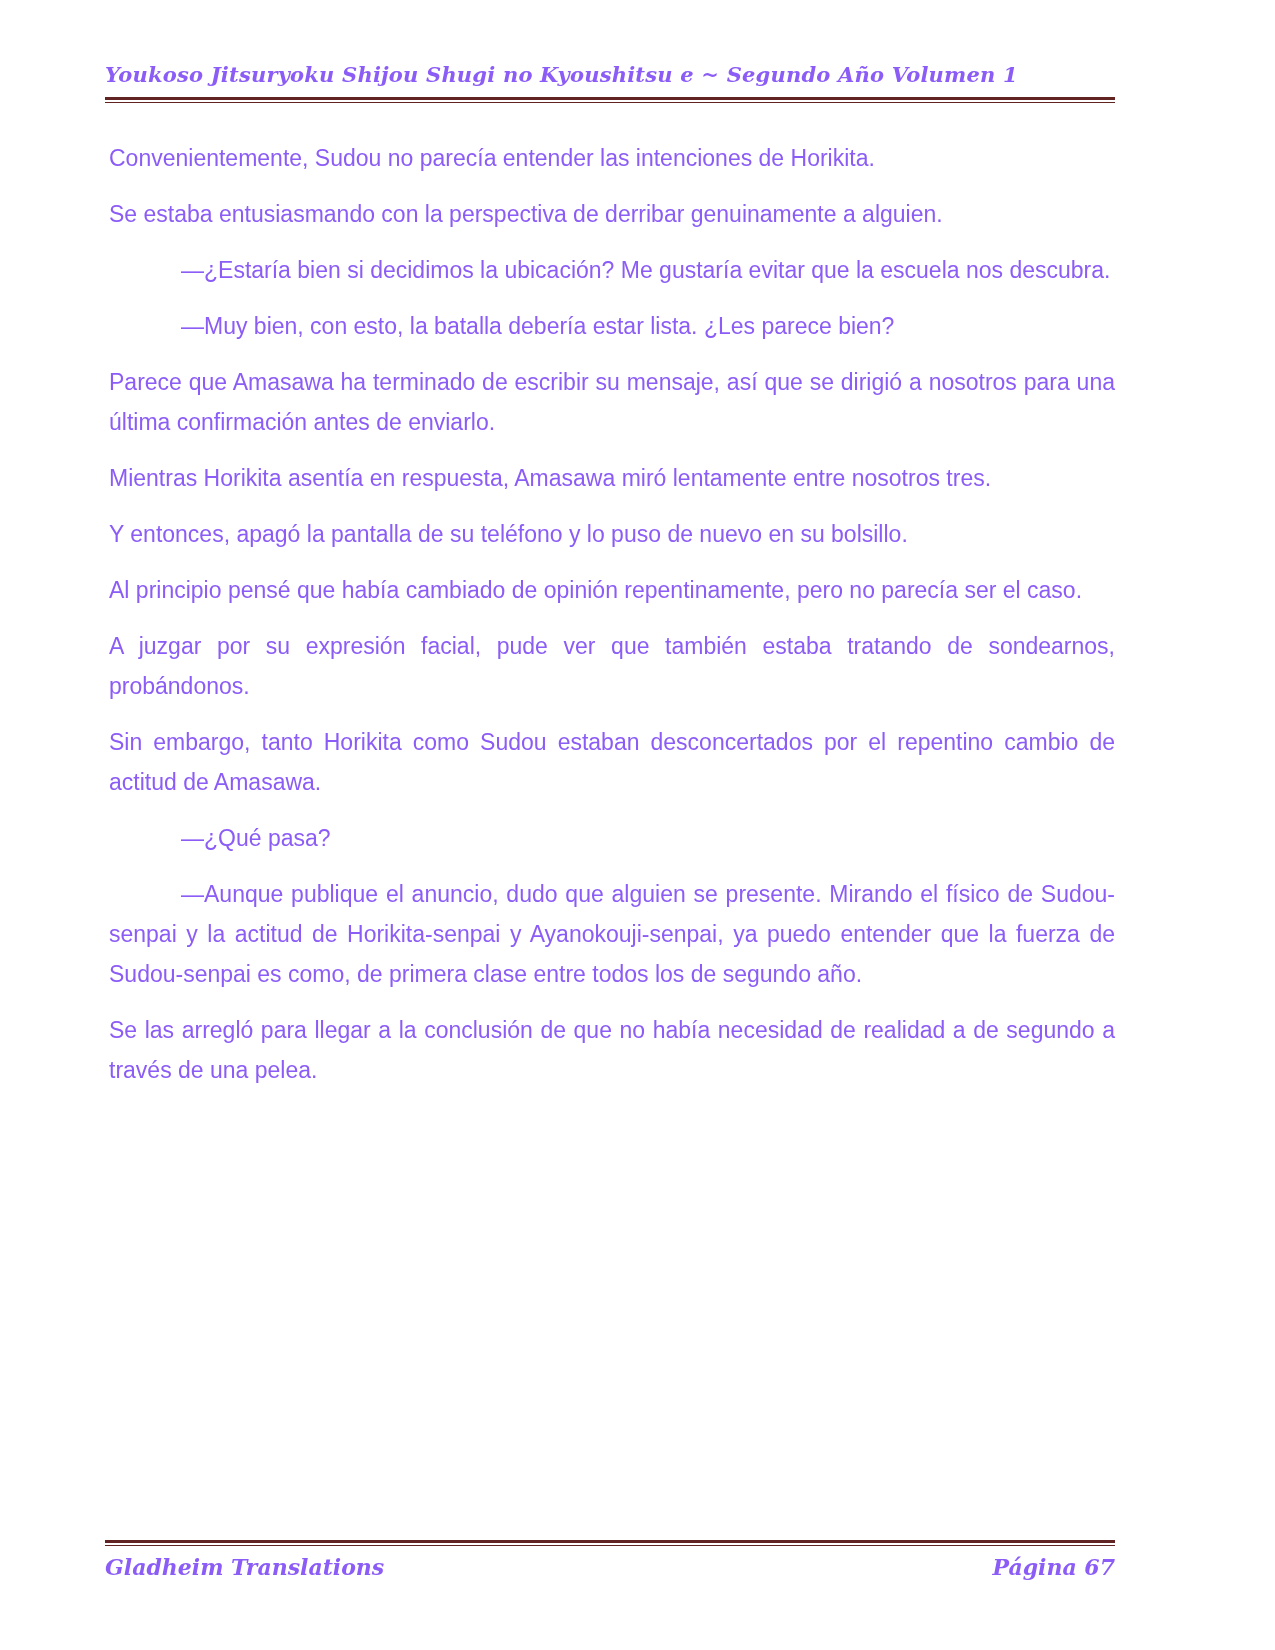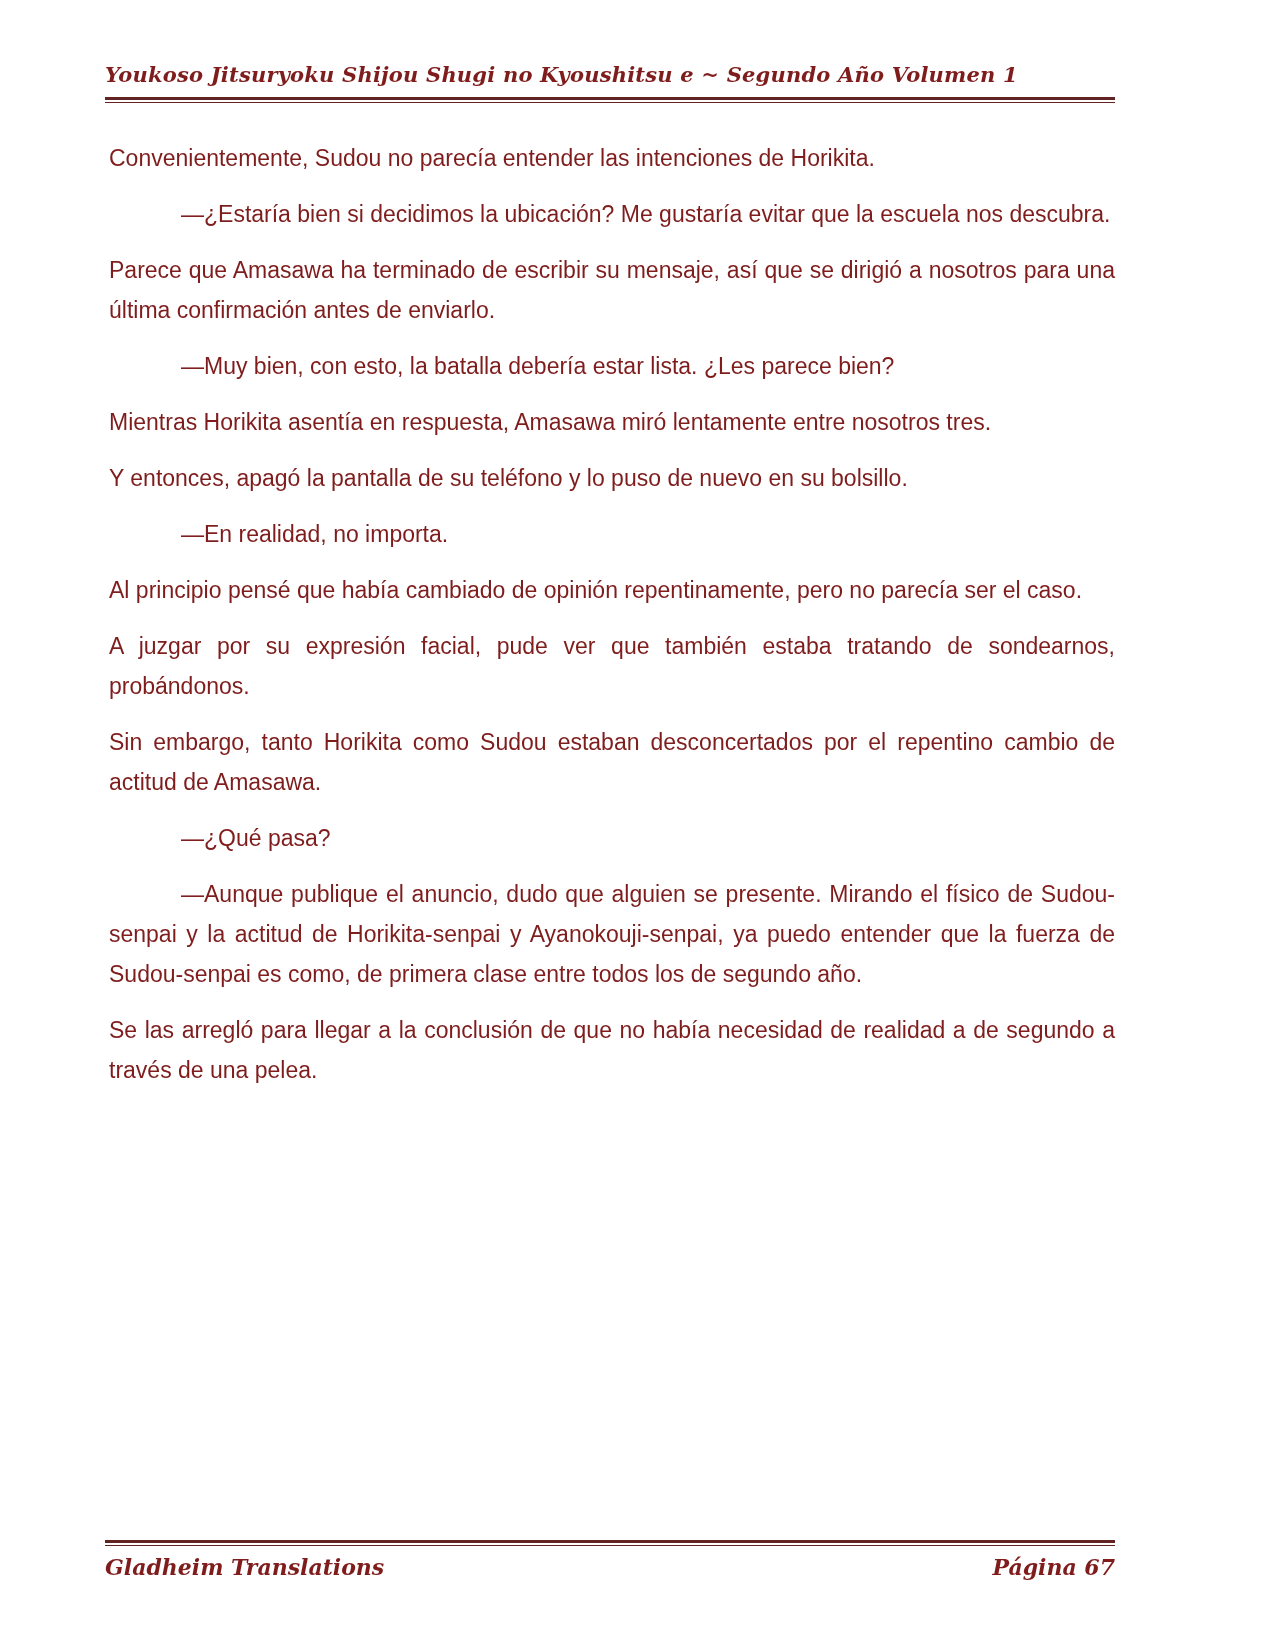--- a/index.html
+++ b/index.html
@@ -6,21 +6,21 @@
     margin: 0;
     padding: 0;
     background: #ffffff;
   }
   .page {
     position: relative;
     width: 1275px;
     height: 1650px;
     background: #ffffff;
     font-family: "Liberation Sans", sans-serif;
-    color: #7f1d1d;
+    color: #8b5cf6;
     overflow: hidden;
     box-sizing: border-box;
   }
   .header {
     position: absolute;
     top: 62px;
     left: 105px;
     right: 160px;
   }
   .header-title {
@@ -74,26 +74,26 @@
 <div class="page">
 
   <div class="header">
     <div class="header-title">Youkoso Jitsuryoku Shijou Shugi no Kyoushitsu e ~ Segundo Año Volumen 1</div>
     <div class="rule"></div>
   </div>
 
   <div class="content">
 
   <p class="para">Convenientemente, Sudou no parecía entender las intenciones de Horikita.</p>
+      <p class="para">Se estaba entusiasmando con la perspectiva de derribar genuinamente a alguien.</p>
       <p class="para indent">—¿Estaría bien si decidimos la ubicación? Me gustaría evitar que la escuela nos descubra.</p>
+      <p class="para indent">—Muy bien, con esto, la batalla debería estar lista. ¿Les parece bien?</p>
       <p class="para">Parece que Amasawa ha terminado de escribir su mensaje, así que se dirigió a nosotros para una última confirmación antes de enviarlo.</p>
-      <p class="para indent">—Muy bien, con esto, la batalla debería estar lista. ¿Les parece bien?</p>
       <p class="para">Mientras Horikita asentía en respuesta, Amasawa miró lentamente entre nosotros tres.</p>
       <p class="para">Y entonces, apagó la pantalla de su teléfono y lo puso de nuevo en su bolsillo.</p>
-      <p class="para indent">—En realidad, no importa.</p>
       <p class="para">Al principio pensé que había cambiado de opinión repentinamente, pero no parecía ser el caso.</p>
       <p class="para">A juzgar por su expresión facial, pude ver que también estaba tratando de sondearnos, probándonos.</p>
       <p class="para">Sin embargo, tanto Horikita como Sudou estaban desconcertados por el repentino cambio de actitud de Amasawa.</p>
       <p class="para indent">—¿Qué pasa?</p>
       <p class="para indent">—Aunque publique el anuncio, dudo que alguien se presente. Mirando el físico de Sudou-senpai y la actitud de Horikita-senpai y Ayanokouji-senpai, ya puedo entender que la fuerza de Sudou-senpai es como, de primera clase entre todos los de segundo año.</p>
       <p class="para">Se las arregló para llegar a la conclusión de que no había necesidad de realidad a de segundo a través de una pelea.</p>
     </div>
 
   <div class="footer">
     <div class="rule"></div>

